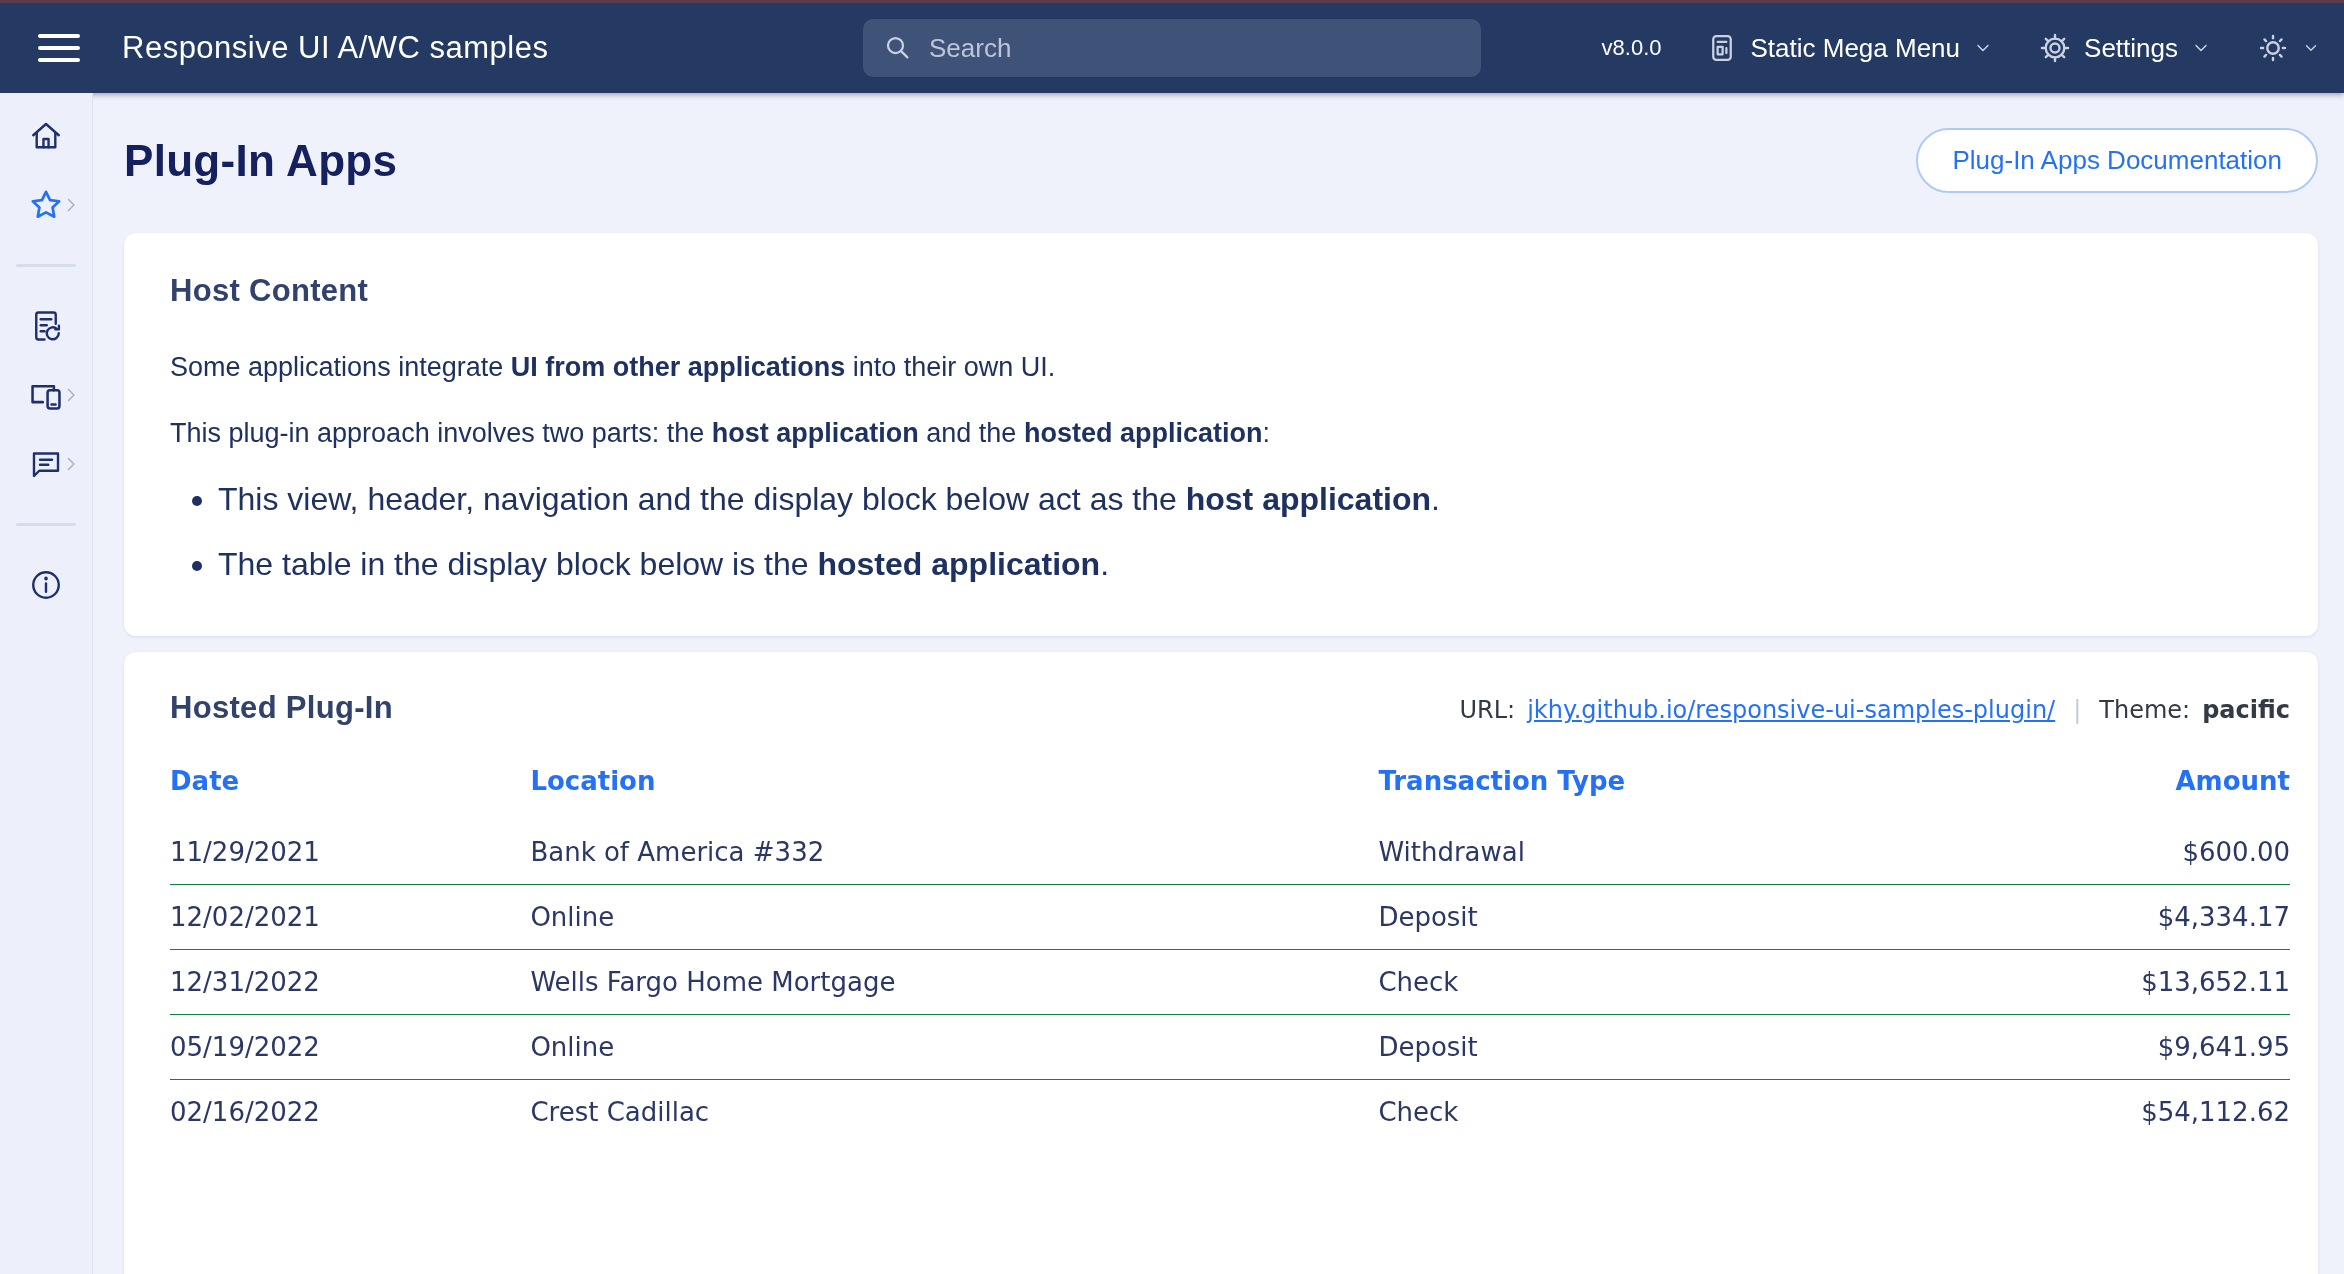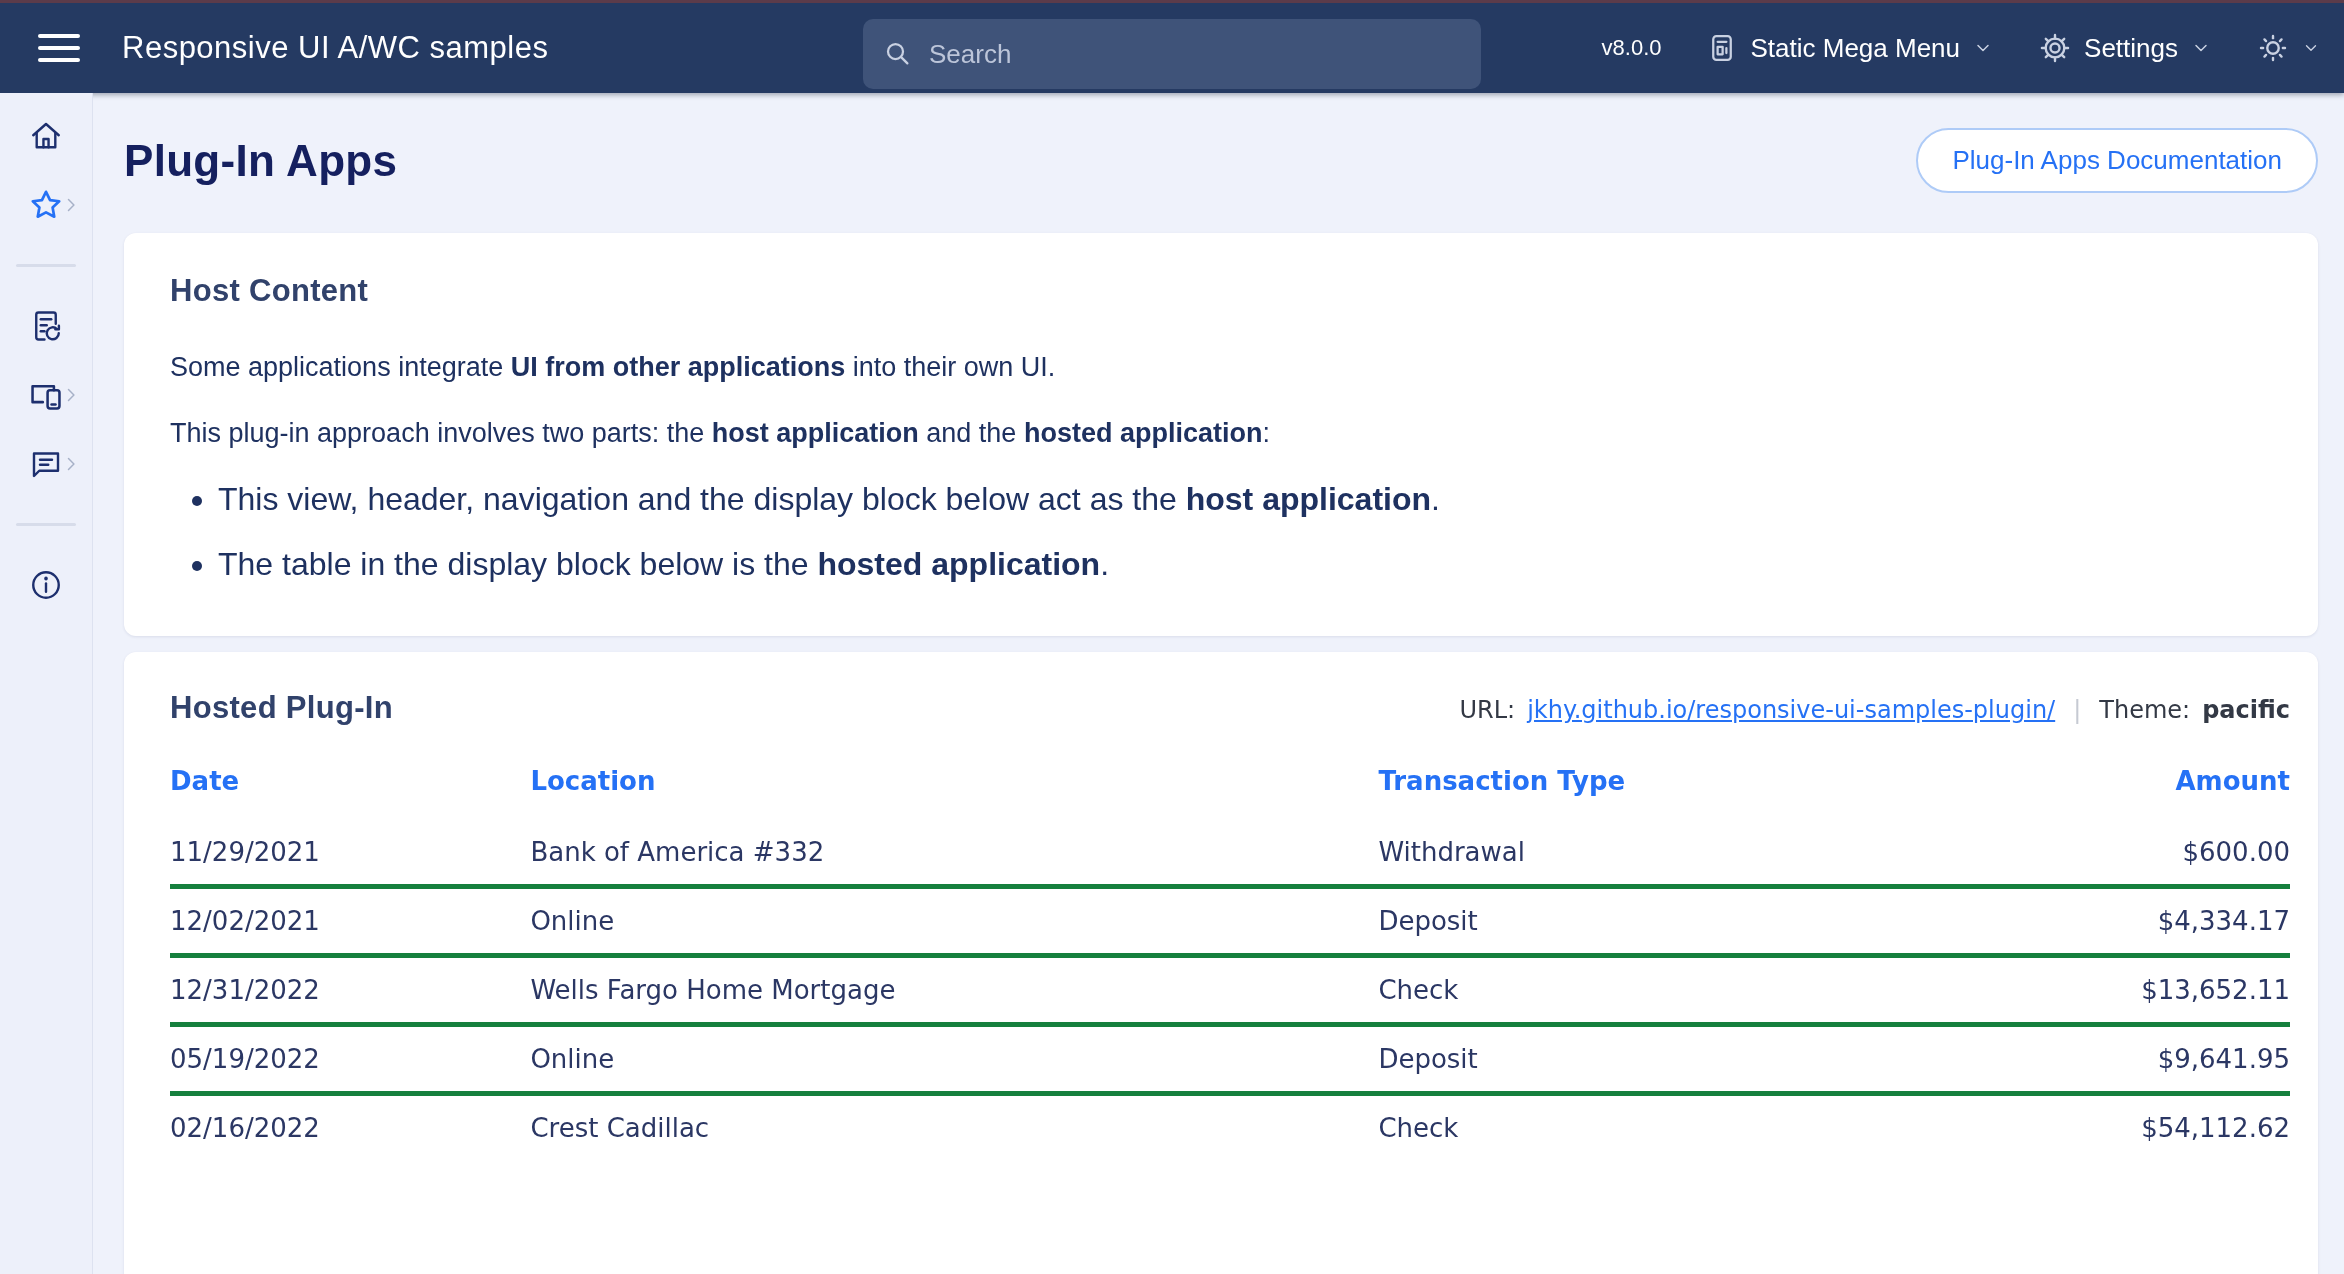--- a/index.html
+++ b/index.html
@@ -17,21 +17,21 @@
     position:relative; height:90px; background:#253a62;
     display:flex; align-items:center; padding:0 24px 0 38px;
     box-shadow:0 2px 5px rgba(10,20,45,.35);
   }
   .hamburger { width:42px; cursor:pointer; display:flex; flex-direction:column; gap:8px; }
   .hamburger span { display:block; height:4px; border-radius:2px; background:#ffffff; }
   .app-title { color:#ffffff; font-size:31px; font-weight:500; letter-spacing:.5px; margin-left:42px; white-space:nowrap; }
 
   .searchbox {
     position:absolute; left:50%; top:16px; transform:translateX(-50%);
-    width:618px; height:70px; background:#3f5379; border-radius:10px;
+    width:618px; height:58px; background:#3f5379; border-radius:10px;
     display:flex; align-items:center; padding:0 20px; gap:16px;
   }
   .searchbox svg { flex:0 0 auto; }
   .searchbox input {
     flex:1; background:transparent; border:none; outline:none;
     color:#e8ecf5; font-size:26px; font-family:"Liberation Sans",sans-serif;
   }
   .searchbox input::placeholder { color:#bcc5d9; }
 
   .topbar-right {
@@ -88,21 +88,21 @@
   .meta-divider { color:#c6cad3; padding:0 6px; }
   .theme-value { font-weight:bold; }
 
   table.txn { width:100%; border-collapse:collapse; margin-top:22px; table-layout:fixed; }
   table.txn th {
     text-align:left; color:#2571f5; font-size:26px; font-weight:bold;
     padding:18px 0 24px 0; cursor:pointer;
   }
   table.txn th.num, table.txn td.num { text-align:right; }
   table.txn td { font-size:26px; color:#2b3764; padding:17px 0; }
-  table.txn tbody tr + tr td { border-top:5px solid #15803d; }
+  table.txn tbody tr + tr td { border-top:1px solid #15803d; }
   col.c-date { width:17%; } col.c-loc { width:40%; } col.c-type { width:26%; } col.c-amt { width:17%; }
 
   svg { stroke:currentColor; fill:none; stroke-width:1.8; stroke-linecap:round; stroke-linejoin:round; }
 </style>
 </head>
 <body>
 
 <header class="topbar">
   <div class="hamburger">
       <span></span>

